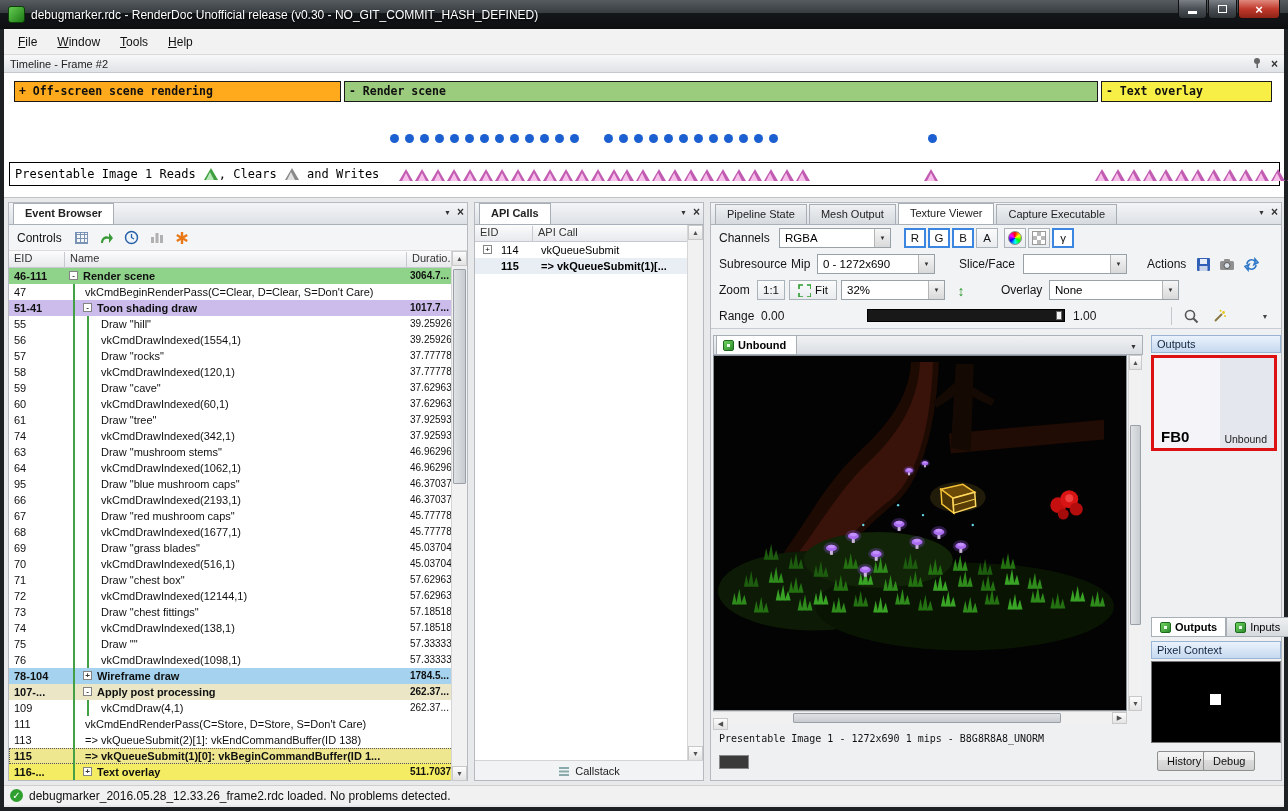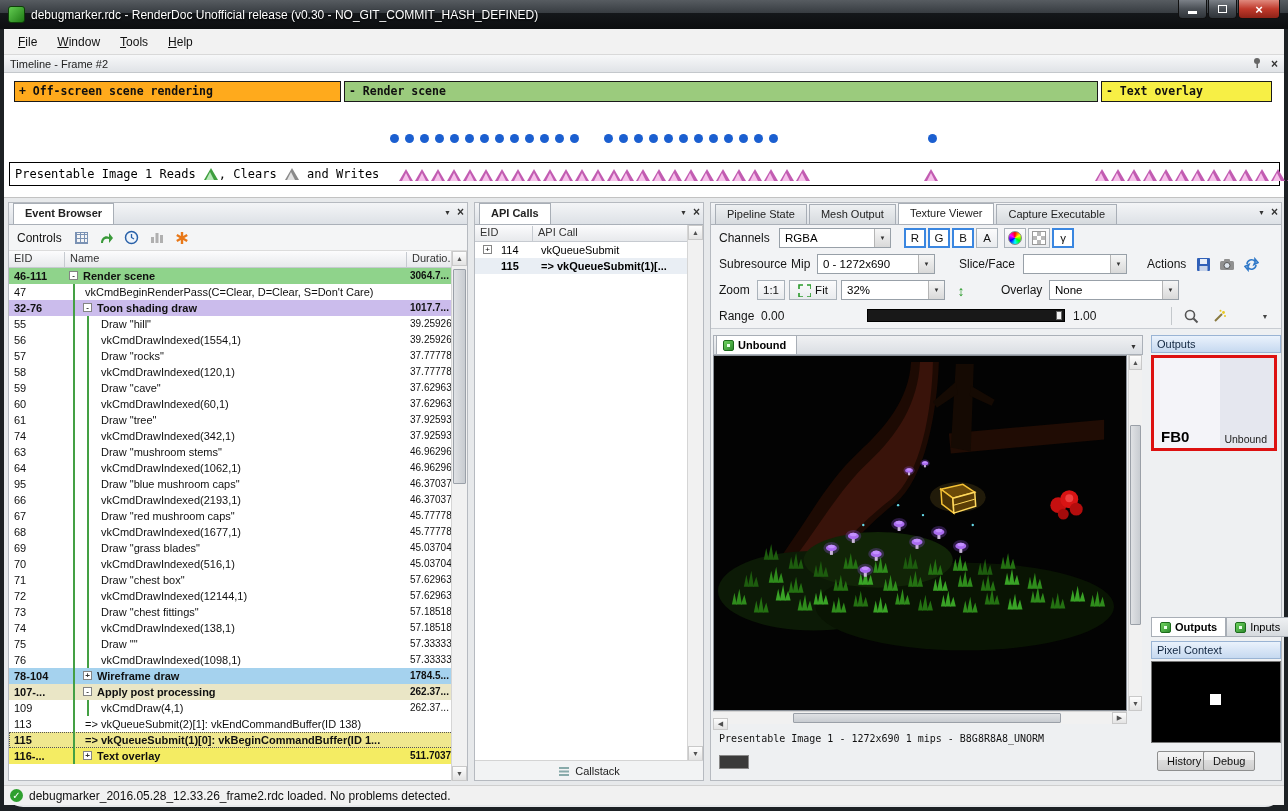--- a/index.html
+++ b/index.html
@@ -17,21 +17,21 @@
 .win-btns { position:absolute; right:8px; top:0; display:flex; }
 .win-btn { width:29px; height:19px; margin-left:1px; display:flex; align-items:center; justify-content:center;
   border:1px solid #111; border-top:none; border-radius:0 0 4px 4px;
   background:linear-gradient(#7b8087,#4a4f55 50%,#2e3338); color:#fff; }
 .win-btn.close { width:42px; background:linear-gradient(#e08a7e,#c0392b 50%,#8e2318); }
 .glyph-min { width:9px; height:3px; background:#fff; margin-top:7px; }
 .glyph-max { width:9px; height:8px; border:1px solid #fff; }
 .glyph-x { font-size:13px; font-weight:bold; line-height:1; }
 
 
-.client { position:absolute; left:4px; top:29px; width:1280px; height:778px; background:#e7e9eb;border-radius:19px; }
+.client { position:absolute; left:4px; top:29px; width:1280px; height:778px; background:#e7e9eb; }
 
 
 .menubar { position:absolute; top:0; left:0; right:0; height:26px; background:#f2f2f2;
   border-bottom:1px solid #d9d9d9; display:flex; align-items:center; padding-left:4px; }
 .menu-item { padding:4px 10px; font-size:12px; color:#111; }
 
 
 .tl-panel { position:absolute; top:26px; left:0; width:1280px; height:143px; background:#fff; border-bottom:1px solid #c2c2c2; }
 .tl-caption { height:18px; background:linear-gradient(#f7f8f9,#e0e3e7); border-bottom:1px solid #c4c8cc;
   display:flex; align-items:center; font-size:11px; padding:0 6px; color:#222; }
@@ -307,21 +307,21 @@
             <span class="eb-exp" style="left: 60px;">-</span>
             <span class="eb-name" style="left: 74px;">Render scene</span>
             <span class="eb-dur">3064.7...</span>
           </div>
           <div class="eb-row">
             <span class="eb-eid">47</span>
             <span class="eb-guide" style="left: 64px;"></span>
             <span class="eb-name" style="left: 76px;">vkCmdBeginRenderPass(C=Clear, D=Clear, S=Don't Care)</span>
           </div>
           <div class="eb-row marker" style="background: rgb(203, 188, 236);">
-            <span class="eb-eid">32-76</span>
+            <span class="eb-eid">51-41</span>
             <span class="eb-guide" style="left: 64px;"></span>
             <span class="eb-exp" style="left: 74px;">-</span>
             <span class="eb-name" style="left: 88px;">Toon shading draw</span>
             <span class="eb-dur">1017.7...</span>
           </div>
           <div class="eb-row">
             <span class="eb-eid">55</span>
             <span class="eb-guide" style="left: 64px;"></span>
             <span class="eb-guide" style="left: 78px;"></span>
             <span class="eb-name" style="left: 92px;">Draw "hill"</span>
@@ -487,20 +487,25 @@
             <span class="eb-exp" style="left: 74px;">-</span>
             <span class="eb-name" style="left: 88px;">Apply post processing</span>
             <span class="eb-dur">262.37...</span>
           </div>
           <div class="eb-row">
             <span class="eb-eid">109</span>
             <span class="eb-guide" style="left: 64px;"></span>
             <span class="eb-guide" style="left: 78px;"></span>
             <span class="eb-name" style="left: 92px;">vkCmdDraw(4,1)</span>
             <span class="eb-dur">262.37...</span>
+          </div>
+          <div class="eb-row">
+            <span class="eb-eid">111</span>
+            <span class="eb-guide" style="left: 64px;"></span>
+            <span class="eb-name" style="left: 76px;">vkCmdEndRenderPass(C=Store, D=Store, S=Don't Care)</span>
           </div>
           <div class="eb-row">
             <span class="eb-eid">113</span>
             <span class="eb-guide" style="left: 64px;"></span>
             <span class="eb-name" style="left: 76px;">=&gt; vkQueueSubmit(2)[1]: vkEndCommandBuffer(ID 138)</span>
           </div>
           <div class="eb-row selected" style="background: rgb(239, 231, 143); font-weight: bold;">
             <span class="eb-eid">115</span>
             <span class="eb-guide" style="left: 64px;"></span>
             <span class="eb-name" style="left: 76px;">=&gt; vkQueueSubmit(1)[0]: vkBeginCommandBuffer(ID 1...</span>

